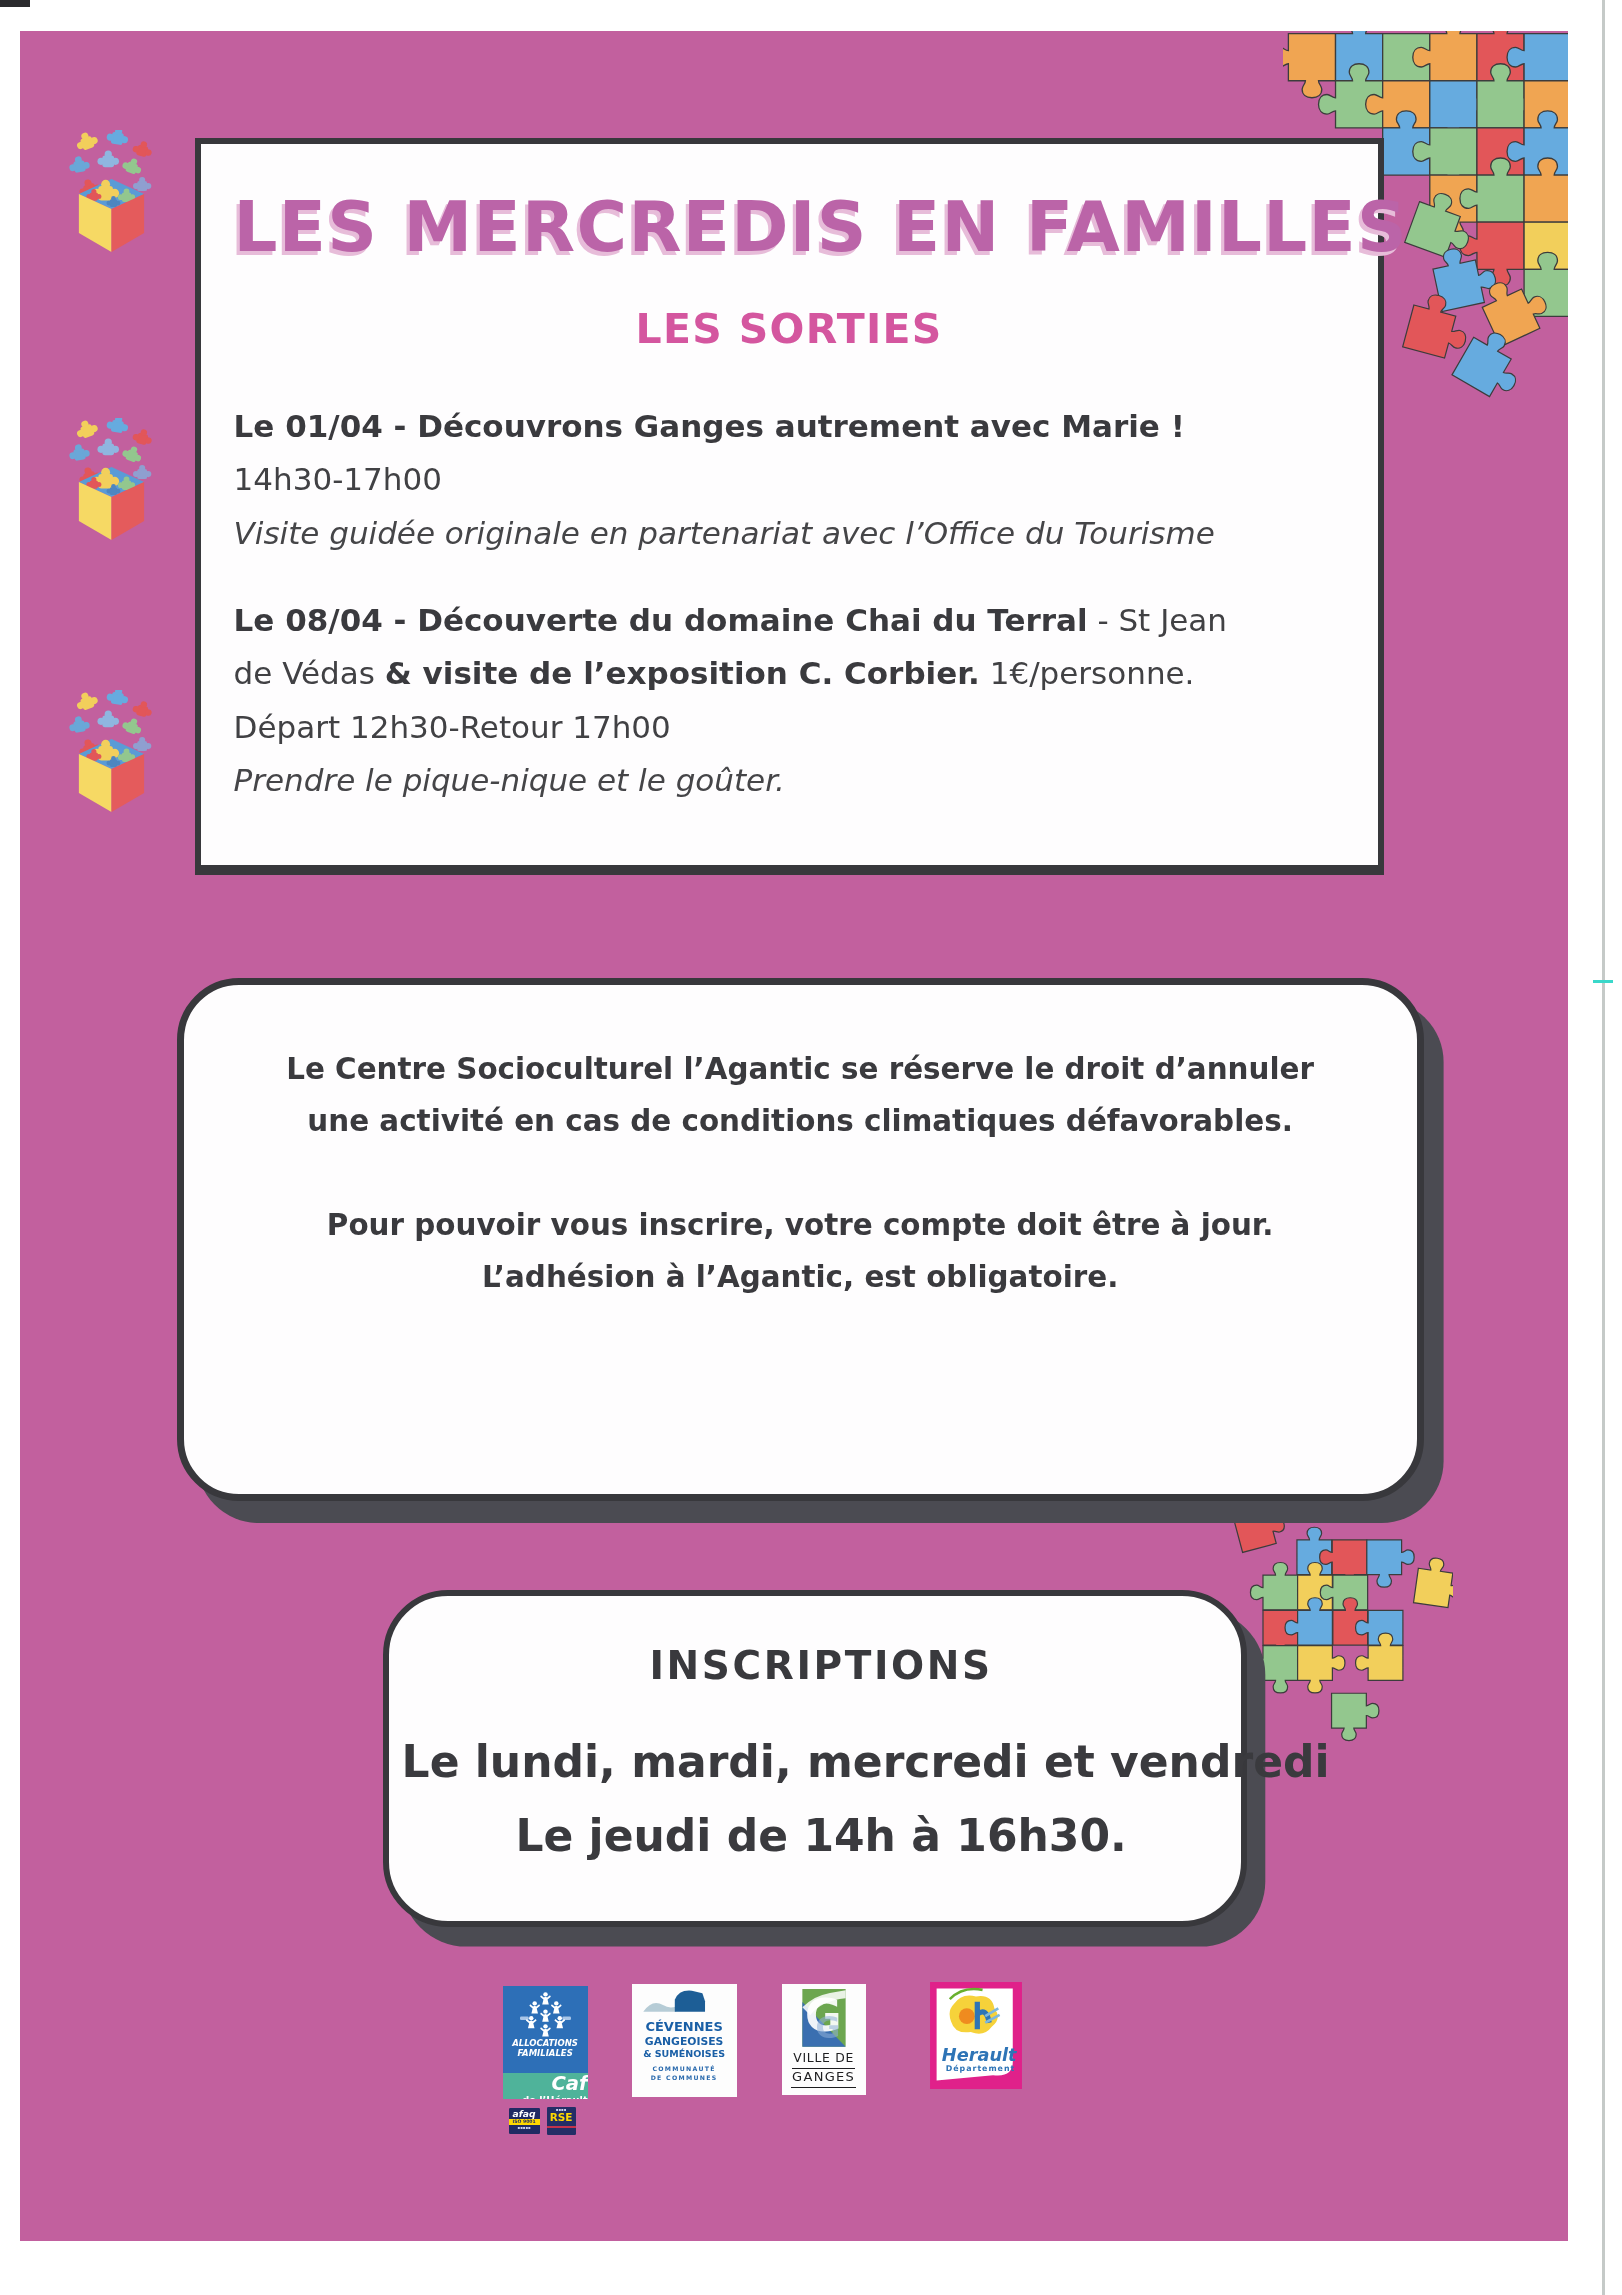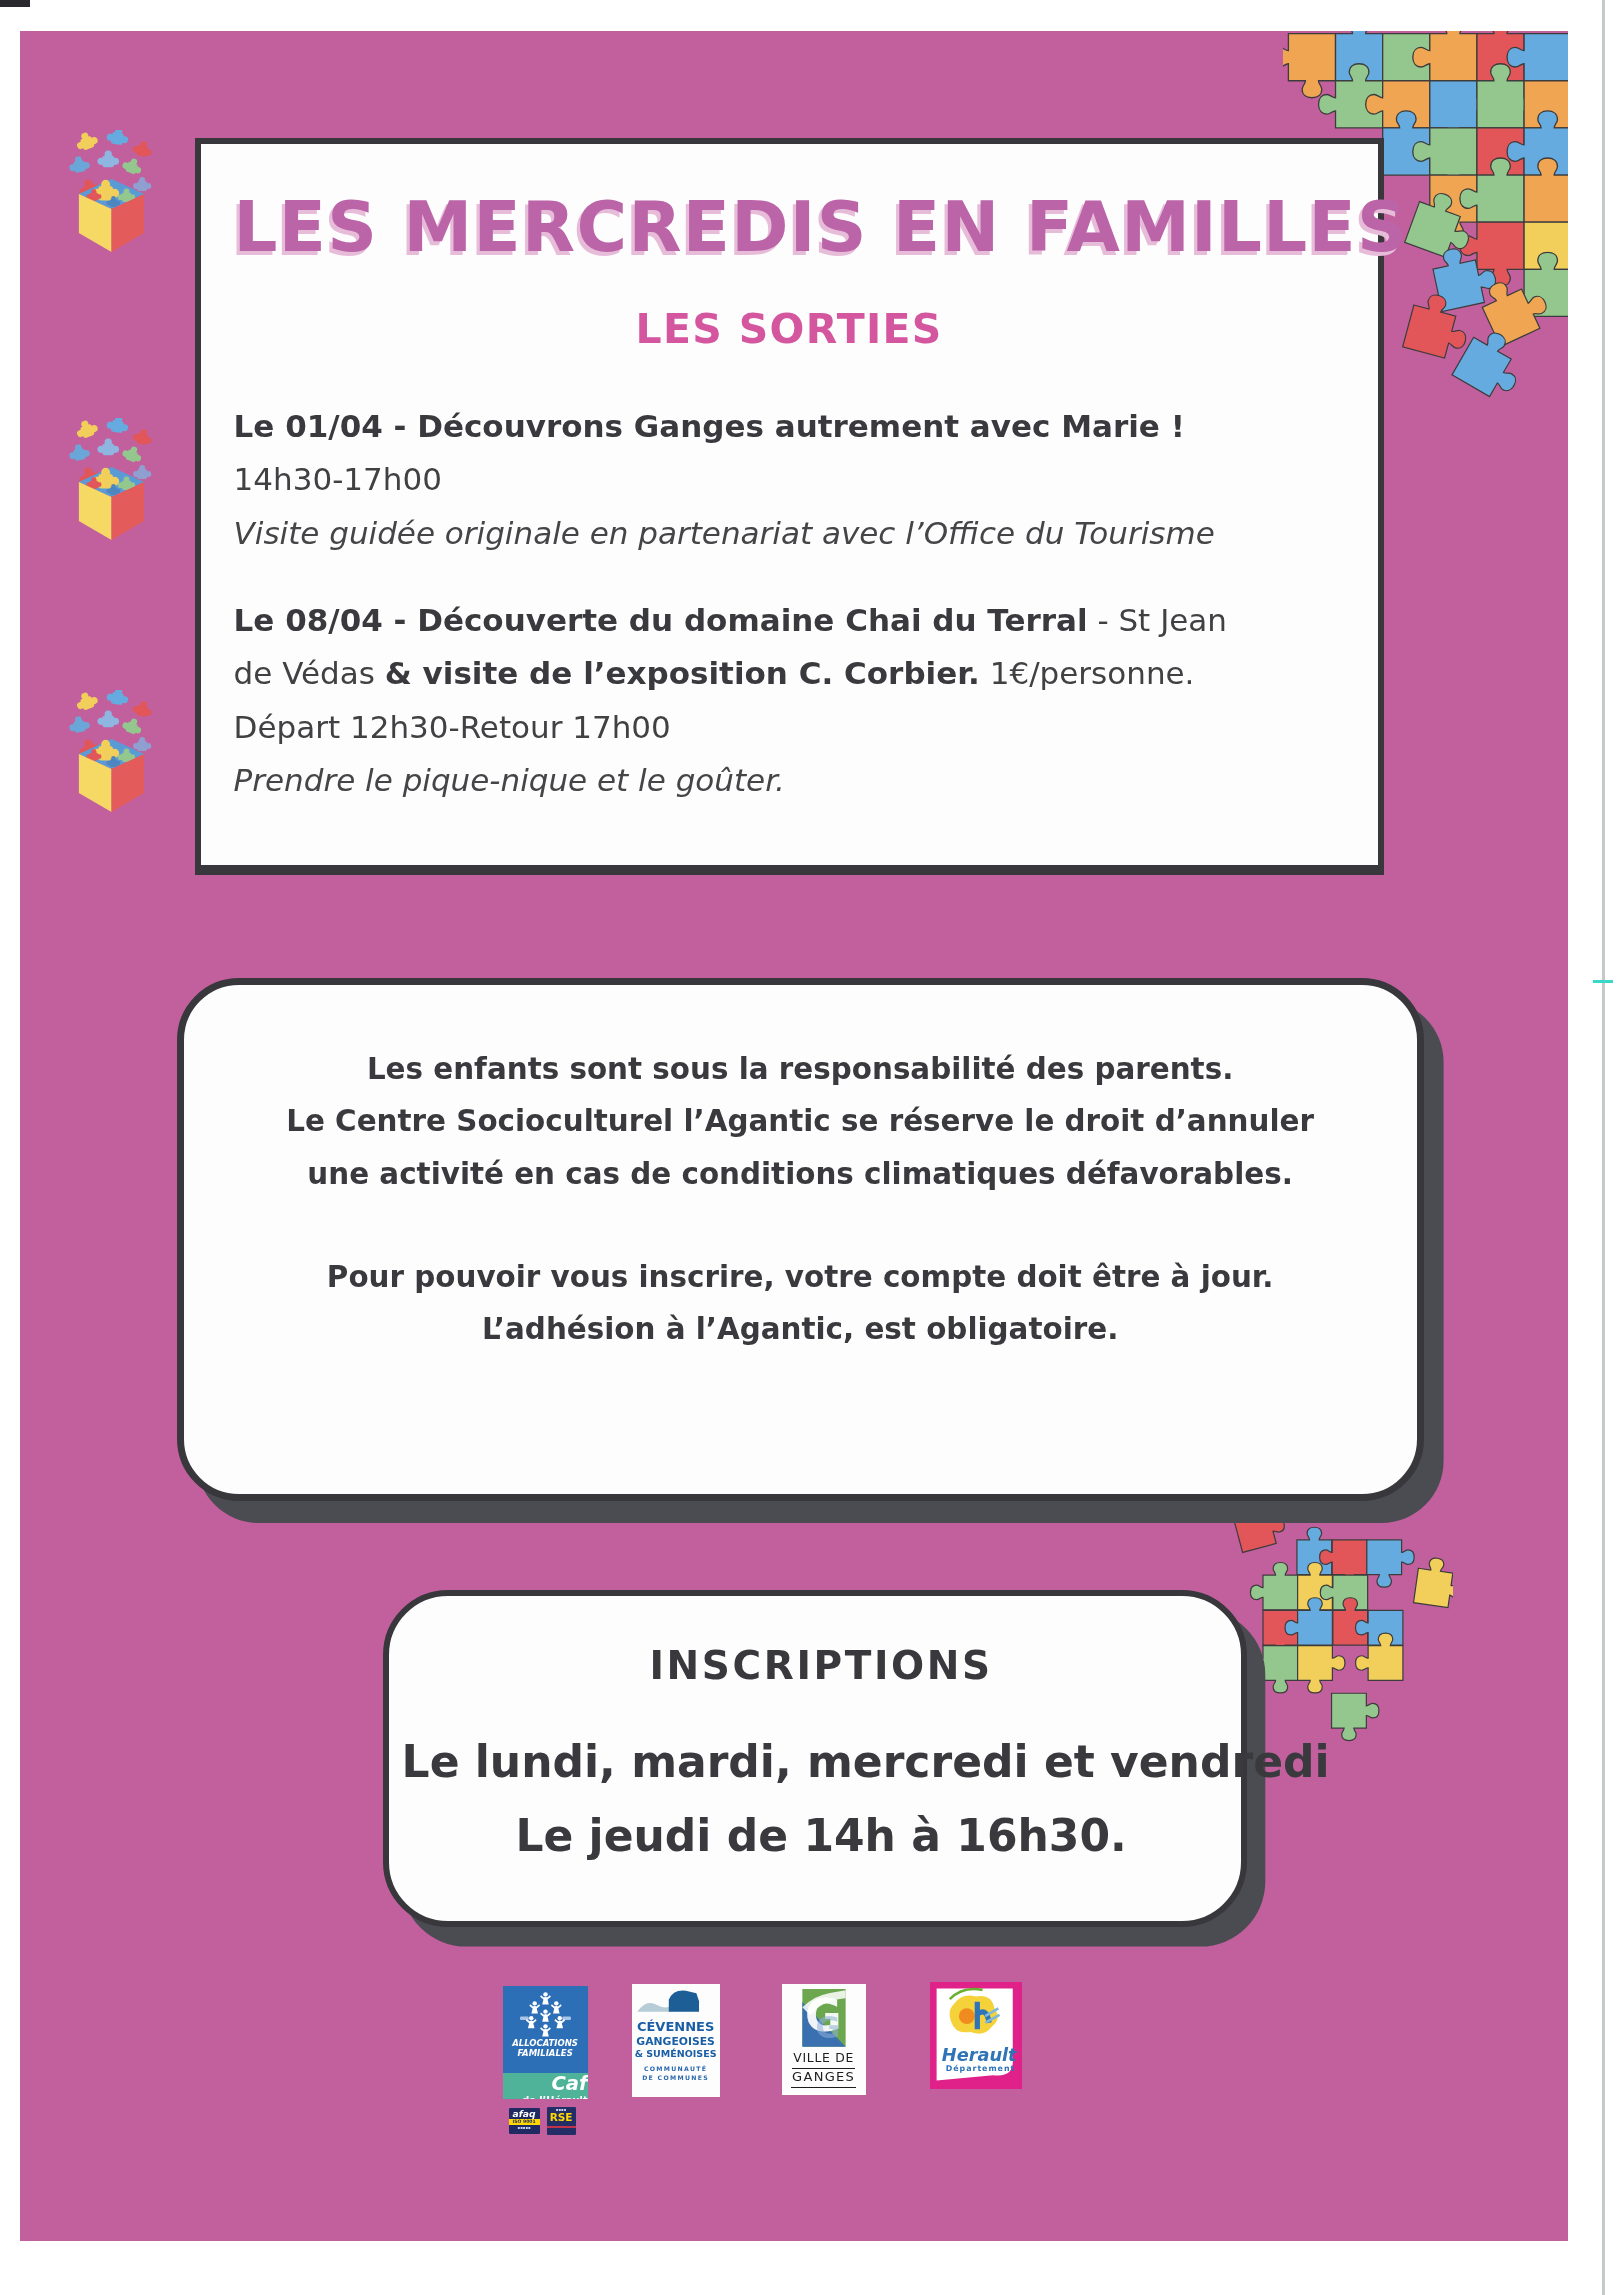--- a/index.html
+++ b/index.html
@@ -59,21 +59,21 @@
                color:#fff; text-align:center; border-radius:1.3px; }
   .afaq-name { font-size:9.2px; font-weight:bold; font-style:italic; line-height:1.2; }
   .afaq-iso { background:#ffd800; color:#1f2a63; font-size:4.6px; font-weight:bold; line-height:5.9px; height:5.9px; }
   .afaq-foot { font-size:3.9px; color:#cdd4ef; line-height:5.2px; }
   .logo-rse { left:527px; top:2076px; width:29px; height:27.5px; background:#232e66;
               color:#fff; text-align:center; border-radius:1.3px; }
   .rse-top { font-size:3.9px; color:#cdd4ef; line-height:5.2px; }
   .rse-name { font-size:10.5px; font-weight:bold; color:#ffd800; line-height:1.1; }
   .rse-bar { height:2.6px; background:#c2334b; margin-top:2px; }
 
-  .logo-cev { left:612px; top:1953px; width:88px; height:113px; background:#fdfdfd;
+  .logo-cev { left:612px; top:1953px; width:105px; height:113px; background:#fdfdfd;
               text-align:center; }
   .cev-l1 { color:#1a5fa6; font-weight:bold; font-size:13px; line-height:1.2; }
   .cev-l2 { color:#1a5fa6; font-weight:bold; font-size:10.8px; line-height:1.25; }
   .cev-l3 { color:#1a5fa6; font-weight:bold; font-size:9.5px; line-height:1.3; }
   .cev-s  { color:#2a6aad; font-weight:bold; font-size:6.2px; letter-spacing:1.3px; line-height:1.5; }
 
   .logo-gan { left:762px; top:1953px; width:84px; height:111px; background:#fdfdfd;
               text-align:center; padding-top:5.2px; }
   .gan-l1 { color:#1d1d1f; font-size:12.4px; letter-spacing:0.7px; line-height:1.3;
             border-bottom:1.3px solid #1d1d1f; display:inline-block; padding:0 1.3px 1.3px 1.3px; }
@@ -200,21 +200,20 @@
 
       <div class="event">
         <div><span class="b">Le 08/04 - Découverte du domaine Chai du Terral</span><span> - St Jean</span></div>
         <div><span>de Védas </span><span class="b">&amp; visite de l’exposition C. Corbier.</span><span> 1€/personne.</span></div>
         <div>Départ 12h30-Retour 17h00</div>
         <div class="i">Prendre le pique-nique et le goûter.</div>
       </div>
     </div>
 
     <div class="box-notice">
-      <div>Les enfants sont sous la responsabilité des parents.</div>
       <div>Le Centre Socioculturel l’Agantic se réserve le droit d’annuler</div>
       <div>une activité en cas de conditions climatiques défavorables.</div>
       <div class="notice-gap"></div>
       <div>Pour pouvoir vous inscrire, votre compte doit être à jour.</div>
       <div>L’adhésion à l’Agantic, est obligatoire.</div>
     </div>
 
     <div class="box-inscr">
       <div class="inscr-title">INSCRIPTIONS</div>
       <div class="inscr-lines">

